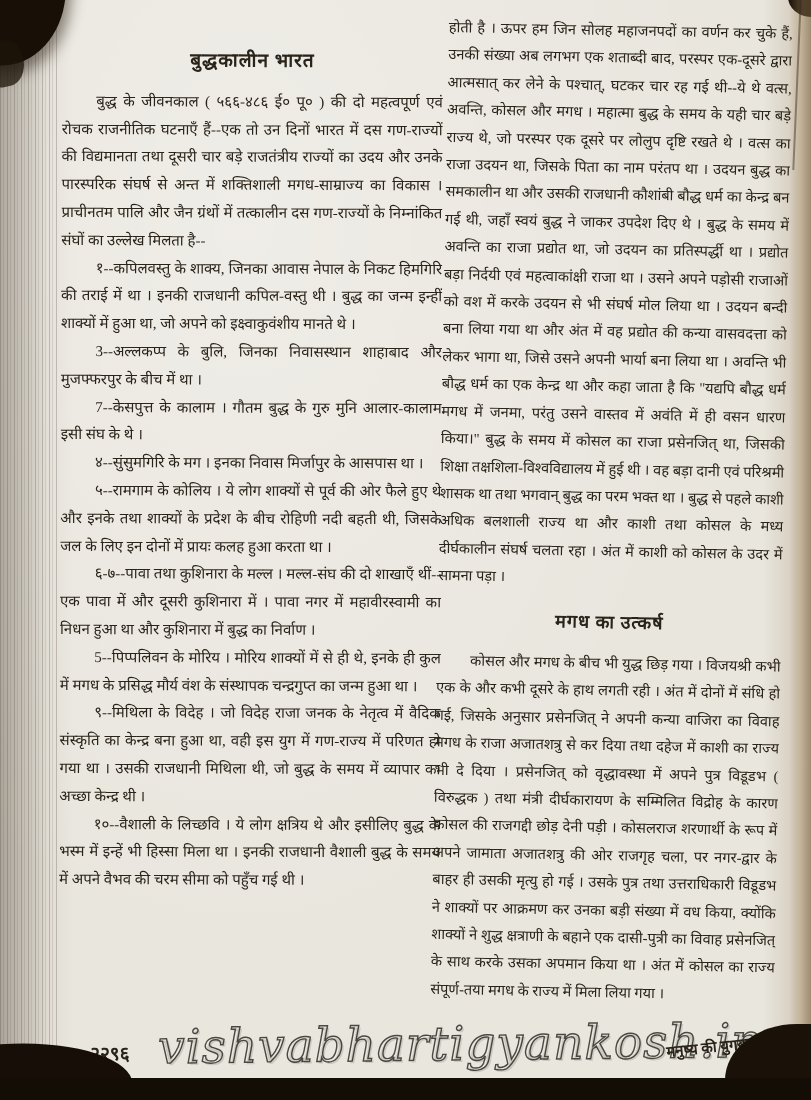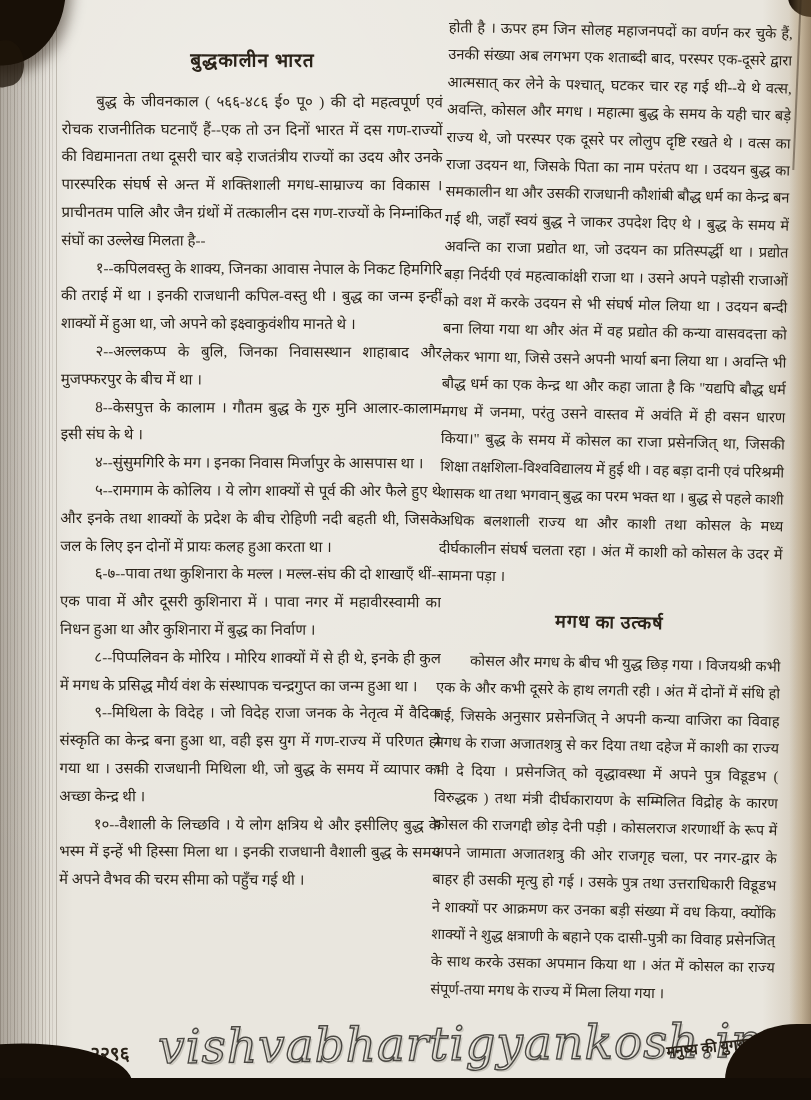--- a/index.html
+++ b/index.html
@@ -139,26 +139,26 @@
   <div class="corner-tl-blob"></div>
   <div class="corner-tl-blob2"></div>
   <div class="corner-tr-mark"></div>
   <div class="right-edge-strip"></div>
   <div class="right-edge-line"></div>
 
   <div class="col left-col">
     <h2 class="article-title">बुद्धकालीन भारत</h2>
     <p class="indent">बुद्ध के जीवनकाल ( ५६६-४८६ ई० पू० ) की दो महत्वपूर्ण एवं रोचक राजनीतिक घटनाएँ हैं--एक तो उन दिनों भारत में दस गण-राज्यों की विद्यमानता तथा दूसरी चार बड़े राजतंत्रीय राज्यों का उदय और उनके पारस्परिक संघर्ष से अन्त में शक्तिशाली मगध-साम्राज्य का विकास । प्राचीनतम पालि और जैन ग्रंथों में तत्कालीन दस गण-राज्यों के निम्नांकित संघों का उल्लेख मिलता है--</p>
     <p class="indent">१--कपिलवस्तु के शाक्य, जिनका आवास नेपाल के निकट हिमगिरि की तराई में था । इनकी राजधानी कपिल-वस्तु थी । बुद्ध का जन्म इन्हीं शाक्यों में हुआ था, जो अपने को इक्ष्वाकुवंशीय मानते थे ।</p>
-    <p class="indent">२--अल्लकप्प के बुलि, जिनका निवासस्थान शाहाबाद और मुजफ्फरपुर के बीच में था ।</p>
-    <p class="indent">8--केसपुत्त के कालाम । गौतम बुद्ध के गुरु मुनि आलार-कालाम इसी संघ के थे ।</p>
+    <p class="indent">3--अल्लकप्प के बुलि, जिनका निवासस्थान शाहाबाद और मुजफ्फरपुर के बीच में था ।</p>
+    <p class="indent">7--केसपुत्त के कालाम । गौतम बुद्ध के गुरु मुनि आलार-कालाम इसी संघ के थे ।</p>
     <p class="indent">४--सुंसुमगिरि के मग । इनका निवास मिर्जापुर के आसपास था ।</p>
     <p class="indent">५--रामगाम के कोलिय । ये लोग शाक्यों से पूर्व की ओर फैले हुए थे और इनके तथा शाक्यों के प्रदेश के बीच रोहिणी नदी बहती थी, जिसके जल के लिए इन दोनों में प्रायः कलह हुआ करता था ।</p>
     <p class="indent">६-७--पावा तथा कुशिनारा के मल्ल । मल्ल-संघ की दो शाखाएँ थीं--एक पावा में और दूसरी कुशिनारा में । पावा नगर में महावीरस्वामी का निधन हुआ था और कुशिनारा में बुद्ध का निर्वाण ।</p>
-    <p class="indent">८--पिप्पलिवन के मोरिय । मोरिय शाक्यों में से ही थे, इनके ही कुल में मगध के प्रसिद्ध मौर्य वंश के संस्थापक चन्द्रगुप्त का जन्म हुआ था ।</p>
+    <p class="indent">5--पिप्पलिवन के मोरिय । मोरिय शाक्यों में से ही थे, इनके ही कुल में मगध के प्रसिद्ध मौर्य वंश के संस्थापक चन्द्रगुप्त का जन्म हुआ था ।</p>
     <p class="indent">९--मिथिला के विदेह । जो विदेह राजा जनक के नेतृत्व में वैदिक संस्कृति का केन्द्र बना हुआ था, वही इस युग में गण-राज्य में परिणत हो गया था । उसकी राजधानी मिथिला थी, जो बुद्ध के समय में व्यापार का अच्छा केन्द्र थी ।</p>
     <p class="indent">१०--वैशाली के लिच्छवि । ये लोग क्षत्रिय थे और इसीलिए बुद्ध के भस्म में इन्हें भी हिस्सा मिला था । इनकी राजधानी वैशाली बुद्ध के समय में अपने वैभव की चरम सीमा को पहुँच गई थी ।</p>
   </div>
 
   <div class="col right-col">
     <p class="noindent">होती है । ऊपर हम जिन सोलह महाजनपदों का वर्णन कर चुके हैं, उनकी संख्या अब लगभग एक शताब्दी बाद, परस्पर एक-दूसरे द्वारा आत्मसात् कर लेने के पश्चात्, घटकर चार रह गई थी--ये थे वत्स, अवन्ति, कोसल और मगध । महात्मा बुद्ध के समय के यही चार बड़े राज्य थे, जो परस्पर एक दूसरे पर लोलुप दृष्टि रखते थे । वत्स का राजा उदयन था, जिसके पिता का नाम परंतप था । उदयन बुद्ध का समकालीन था और उसकी राजधानी कौशांबी बौद्ध धर्म का केन्द्र बन गई थी, जहाँ स्वयं बुद्ध ने जाकर उपदेश दिए थे । बुद्ध के समय में अवन्ति का राजा प्रद्योत था, जो उदयन का प्रतिस्पर्द्धी था । प्रद्योत बड़ा निर्दयी एवं महत्वाकांक्षी राजा था । उसने अपने पड़ोसी राजाओं को वश में करके उदयन से भी संघर्ष मोल लिया था । उदयन बन्दी बना लिया गया था और अंत में वह प्रद्योत की कन्या वासवदत्ता को लेकर भागा था, जिसे उसने अपनी भार्या बना लिया था । अवन्ति भी बौद्ध धर्म का एक केन्द्र था और कहा जाता है कि "यद्यपि बौद्ध धर्म मगध में जनमा, परंतु उसने वास्तव में अवंति में ही वसन धारण किया।" बुद्ध के समय में कोसल का राजा प्रसेनजित् था, जिसकी शिक्षा तक्षशिला-विश्वविद्यालय में हुई थी । वह बड़ा दानी एवं परिश्रमी शासक था तथा भगवान् बुद्ध का परम भक्त था । बुद्ध से पहले काशी अधिक बलशाली राज्य था और काशी तथा कोसल के मध्य दीर्घकालीन संघर्ष चलता रहा । अंत में काशी को कोसल के उदर में सामना पड़ा ।</p>
     <h3 class="section-heading">मगध का उत्कर्ष</h3>
     <p class="indent">कोसल और मगध के बीच भी युद्ध छिड़ गया । विजयश्री कभी एक के और कभी दूसरे के हाथ लगती रही । अंत में दोनों में संधि हो गई, जिसके अनुसार प्रसेनजित् ने अपनी कन्या वाजिरा का विवाह मगध के राजा अजातशत्रु से कर दिया तथा दहेज में काशी का राज्य भी दे दिया । प्रसेनजित् को वृद्धावस्था में अपने पुत्र विडूडभ ( विरुद्धक ) तथा मंत्री दीर्घकारायण के सम्मिलित विद्रोह के कारण कोसल की राजगद्दी छोड़ देनी पड़ी । कोसलराज शरणार्थी के रूप में अपने जामाता अजातशत्रु की ओर राजगृह चला, पर नगर-द्वार के बाहर ही उसकी मृत्यु हो गई । उसके पुत्र तथा उत्तराधिकारी विडूडभ ने शाक्यों पर आक्रमण कर उनका बड़ी संख्या में वध किया, क्योंकि शाक्यों ने शुद्ध क्षत्राणी के बहाने एक दासी-पुत्री का विवाह प्रसेनजित् के साथ करके उसका अपमान किया था । अंत में कोसल का राज्य संपूर्ण-तया मगध के राज्य में मिला लिया गया ।</p>
   </div>
 

